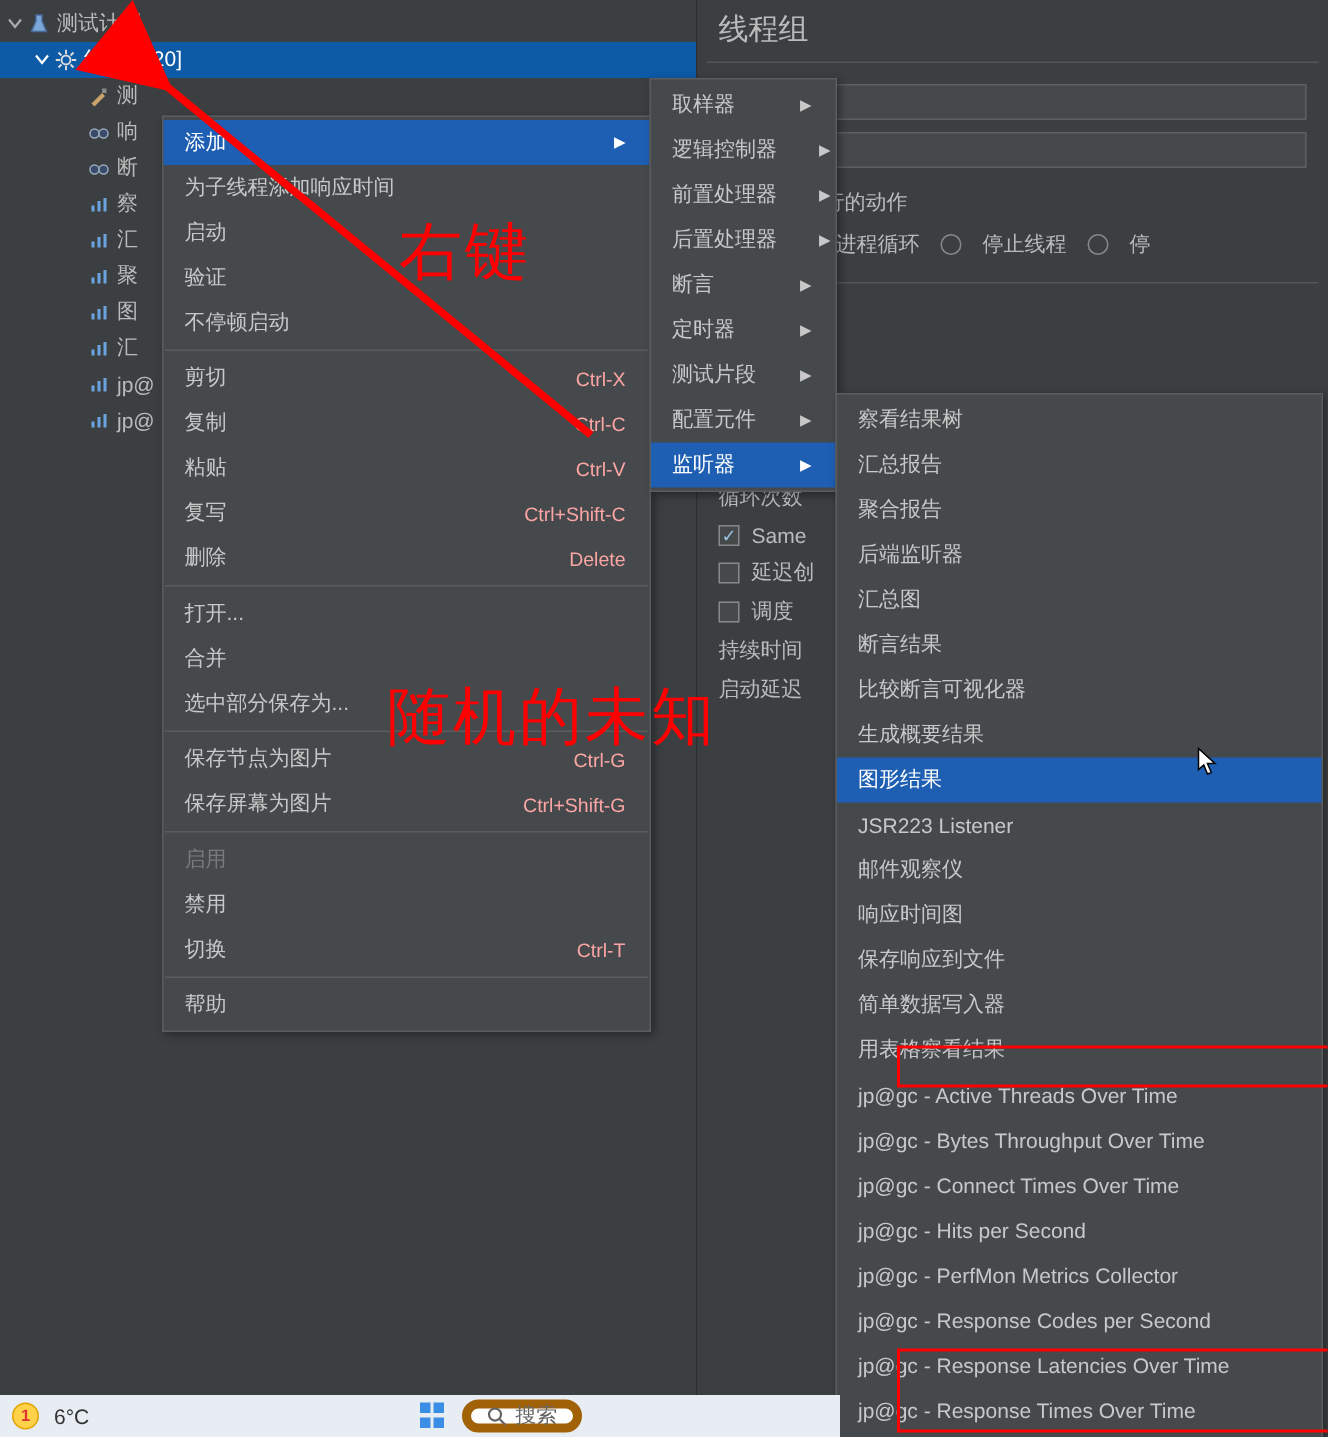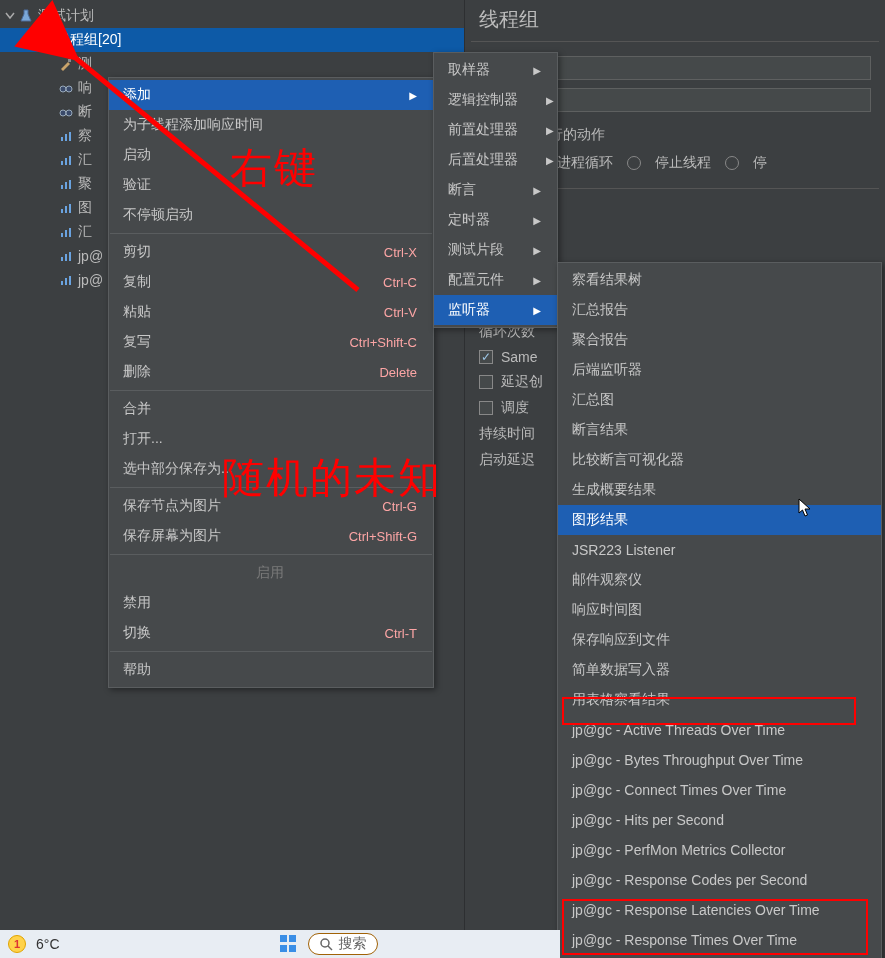--- a/index.html
+++ b/index.html
@@ -22,32 +22,32 @@
   .field-row { display: flex; align-items: center; padding: 4px 14px; gap: 8px; }
   .field-box { flex: 1; min-width: 0; background: #45494a; border: 1px solid #5e6060; height: 24px; padding: 2px 6px; color: #bbbbbb; overflow: hidden; }
   .radio-row { display: flex; align-items: center; gap: 14px; padding: 6px 8px; }
   .radio { width: 14px; height: 14px; border: 1px solid #888; border-radius: 50%; display: inline-block; }
   .chk { width: 14px; height: 14px; border: 1px solid #888; background: #45494a; display: inline-flex; align-items: center; justify-content: center; }
   .chk.checked::after { content: "✓"; color: #9cc4e4; font-size: 12px; line-height: 12px; }
   
   .menu { position: absolute; background: #46494b; border: 1px solid #5a5d5f; box-shadow: 2px 2px 6px rgba(0,0,0,.4); padding: 2px 0; }
   .menu-item { display: flex; align-items: center; justify-content: space-between; height: 30px; padding: 0 16px 0 14px; white-space: nowrap; color: #c8c8c8; cursor: default; }
   .menu-item.highlight { background: #1e5fb3; color: #fff; }
-  .menu-item.disabled { color: #7a7a7a; justify-content: center; }
+  .menu-item.disabled { color: #7a7a7a; }
   .menu-item .arrow { margin-left: 28px; font-size: 10px; }
   .menu-item .shortcut { margin-left: 28px; color: #fca5a5; font-size: 13px; }
   .menu-sep { height: 1px; background: #5a5d5f; margin: 3px 1px; }
   
-  .anno-layer { position: absolute; inset: 0; pointer-events: none; }
+  .anno-layer { position: absolute; inset: 0; pointer-events: none; margin-left: 36px; }
   .anno-text { position: absolute; color: #ff0000; font-size: 42px; font-weight: 400; letter-spacing: 2px; }
   .anno-box { position: absolute; border: 2px solid #ff0000; }
   
   .taskbar { position: absolute; left: 0; bottom: 0; width: 560px; height: 28px; background: #e8edf3; display: flex; align-items: center; gap: 10px; padding-left: 8px; color: #333; }
   .weather-badge { width: 18px; height: 18px; border-radius: 50%; background: #ffd24a; display: inline-flex; align-items: center; justify-content: center; color: #d33; font-size: 11px; font-weight: bold; border: 1px solid #e0a400; }
-  .search-pill { background: #fff; border: 1px solid #a16207; border-radius: 14px; height: 22px; display: flex; align-items: center; gap: 6px; padding: 0 10px; color: #666; }
+  .search-pill { background: #fff; border: 6px solid #a16207; border-radius: 14px; height: 22px; display: flex; align-items: center; gap: 6px; padding: 0 10px; color: #666; }
   
   .cursor { position: absolute; pointer-events: none; }
 </style>
 </head>
 <body>
 
 <div class="app">
 
   <div class="tree">
     <div class="tree-row indent1">
@@ -265,24 +265,24 @@
     <div class="menu-item">
         <span>复写</span>
         <span class="shortcut">Ctrl+Shift-C</span>
       </div>
     <div class="menu-item">
         <span>删除</span>
         <span class="shortcut">Delete</span>
       </div>
     <div class="menu-sep"></div>
     <div class="menu-item">
+        <span>打开...</span>
+      </div>
+    <div class="menu-item">
         <span>合并</span>
-      </div>
-    <div class="menu-item">
-        <span>打开...</span>
       </div>
     <div class="menu-item">
         <span>选中部分保存为...</span>
       </div>
     <div class="menu-sep"></div>
     <div class="menu-item">
         <span>保存节点为图片</span>
         <span class="shortcut">Ctrl-G</span>
       </div>
     <div class="menu-item">

